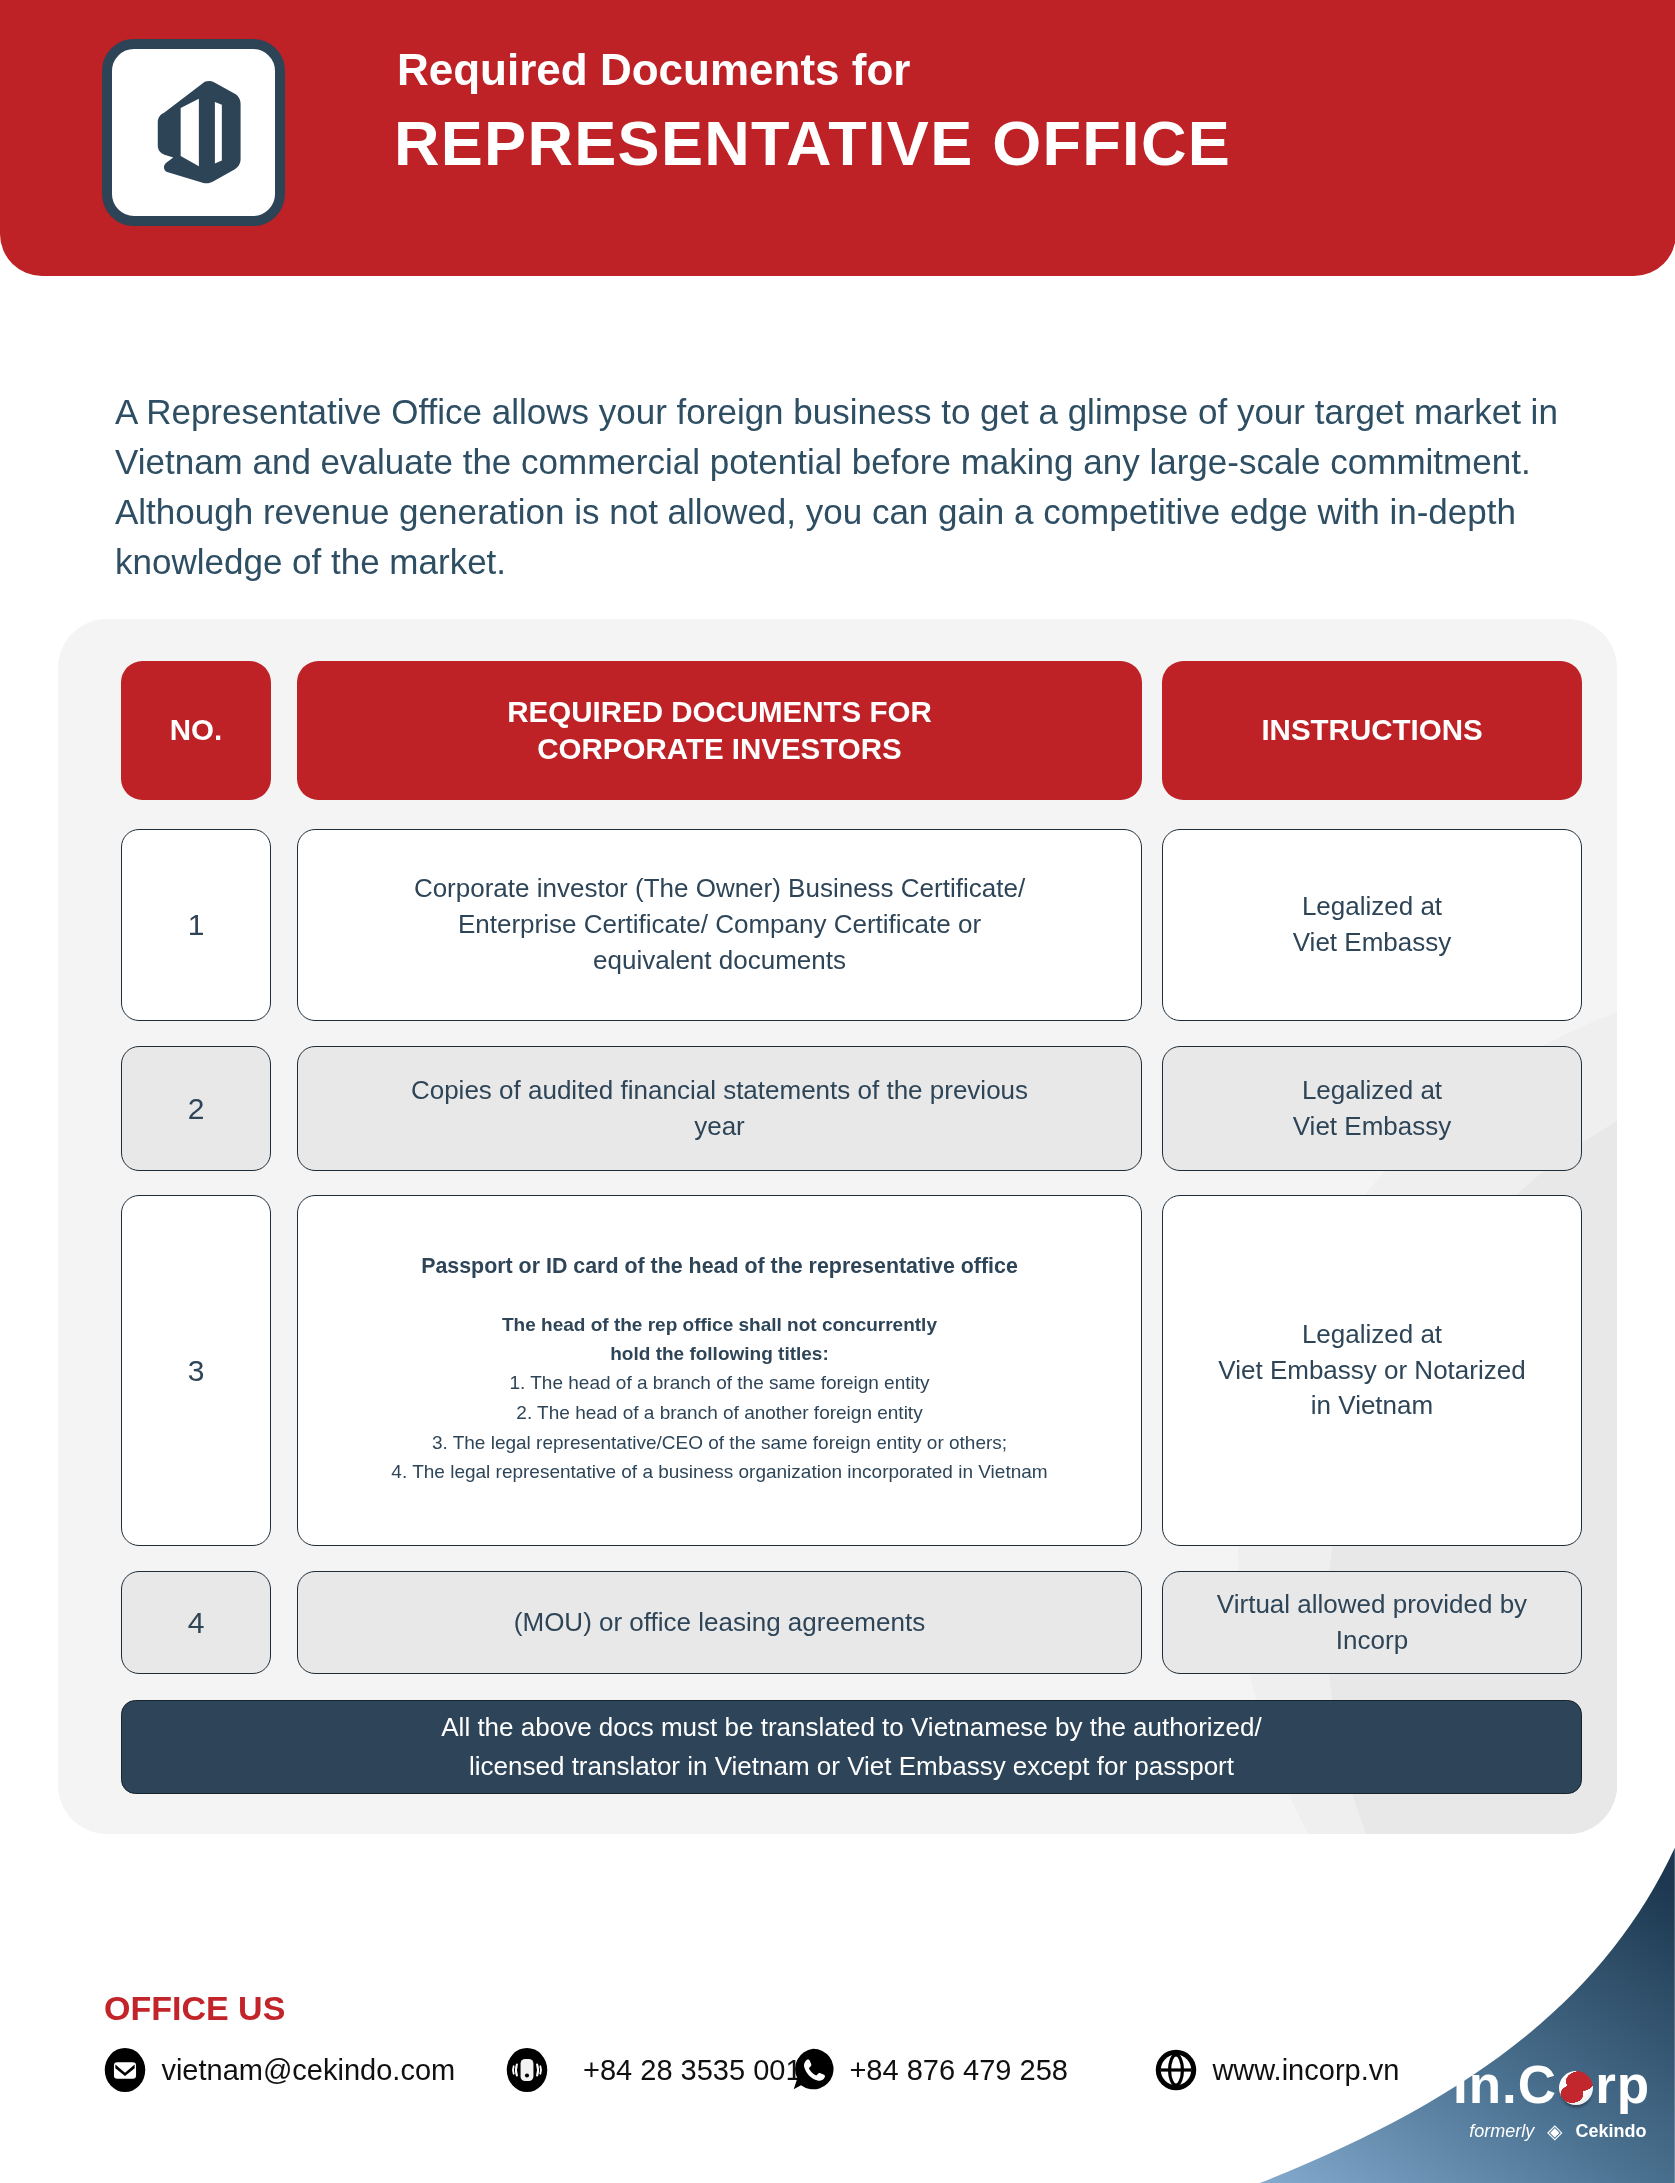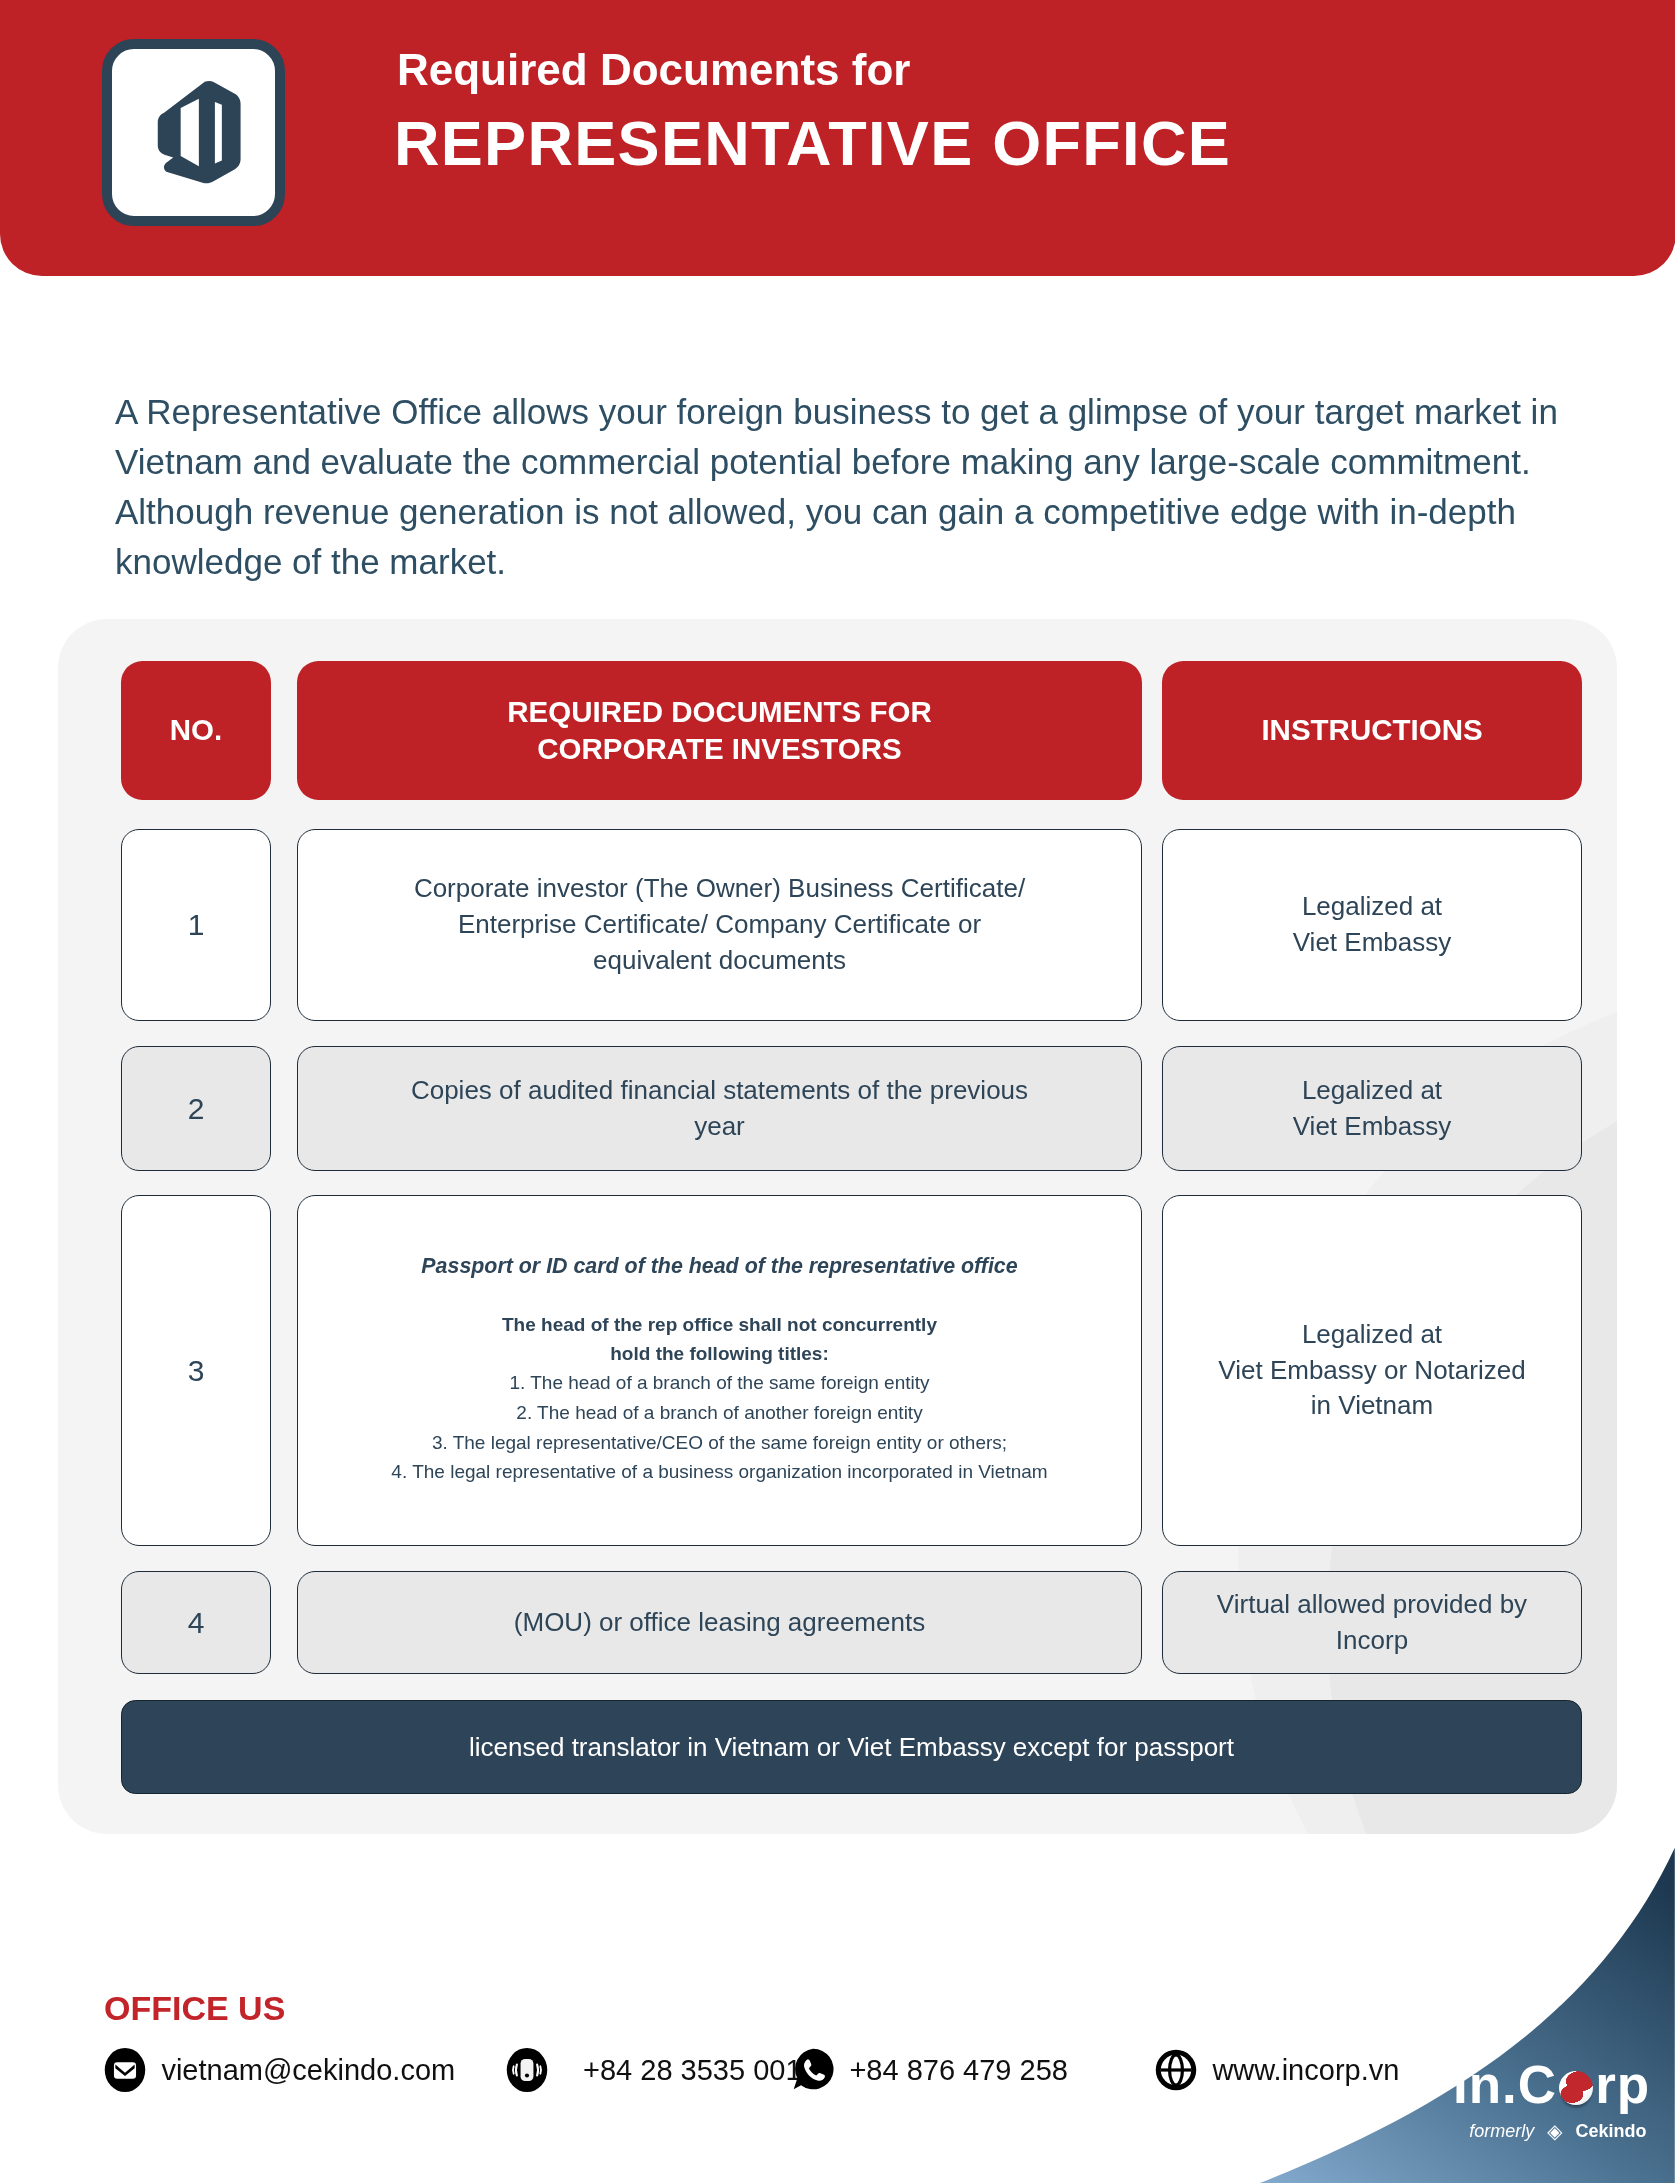--- a/index.html
+++ b/index.html
@@ -33,21 +33,21 @@
   .col2{left:239px;width:845px;}
   .col3{left:1104px;width:420px;}
   .rhead{top:42px;height:139px;}
   .r1{top:210px;height:192px;}
   .r2{top:427px;height:125px;}
   .r3{top:576px;height:351px;}
   .r4{top:952px;height:103px;}
   .num{font-size:30px;}
   .doc-text{font-size:26px;line-height:1.38;max-width:626px;}
   .instr-text{font-size:26px;line-height:1.38;max-width:357px;}
-  .doc3-title{font-size:21.4px;font-weight:700;max-width:760px;margin-bottom:32px;font-style:italic;}
+  .doc3-title{font-size:21.4px;font-weight:700;max-width:760px;margin-bottom:32px;}
   .doc3-sub{font-size:19px;font-weight:700;line-height:1.5;}
   .doc3-item{font-size:19px;line-height:1.56;max-width:697px;}
   .note-bar{position:absolute;left:63px;top:1081px;width:1461px;height:94px;box-sizing:border-box;
     background:#2e4459;border:1.3px solid #16242e;border-radius:14.3px;
     display:flex;flex-direction:column;align-items:center;justify-content:center;
     color:#ffffff;font-size:26px;line-height:1.5;text-align:center;}
   
   .contact-heading{position:absolute;left:104px;top:1989px;font-size:34px;font-weight:700;color:#c2242a;}
   .contact-item{position:absolute;top:2046px;height:48px;display:flex;align-items:center;gap:13.4px;
     font-size:29px;color:#101010;}
@@ -156,20 +156,21 @@
     <span class="doc-text">(MOU) or office leasing agreements</span>
   </div>
   <div class="cell body-cell alt col3 r4">
     <span class="instr-text">
       <span style="display:block;">Virtual allowed provided by</span>
       <span style="display:block;">Incorp</span>
     </span>
   </div>
 
   <div class="note-bar">
+    <span>All the above docs must be translated to Vietnamese by the authorized/</span>
     <span>licensed translator in Vietnam or Viet Embassy except for passport</span>
   </div>
 </div>
 
 <div class="swoosh">
   <svg viewBox="0 0 1050 800" width="469" height="357" aria-hidden="true">
     <defs>
       <linearGradient id="swg" x1="0" y1="1" x2="0.85" y2="0">
         <stop offset="0" stop-color="#84abce"></stop>
         <stop offset="0.45" stop-color="#4c7392"></stop>

